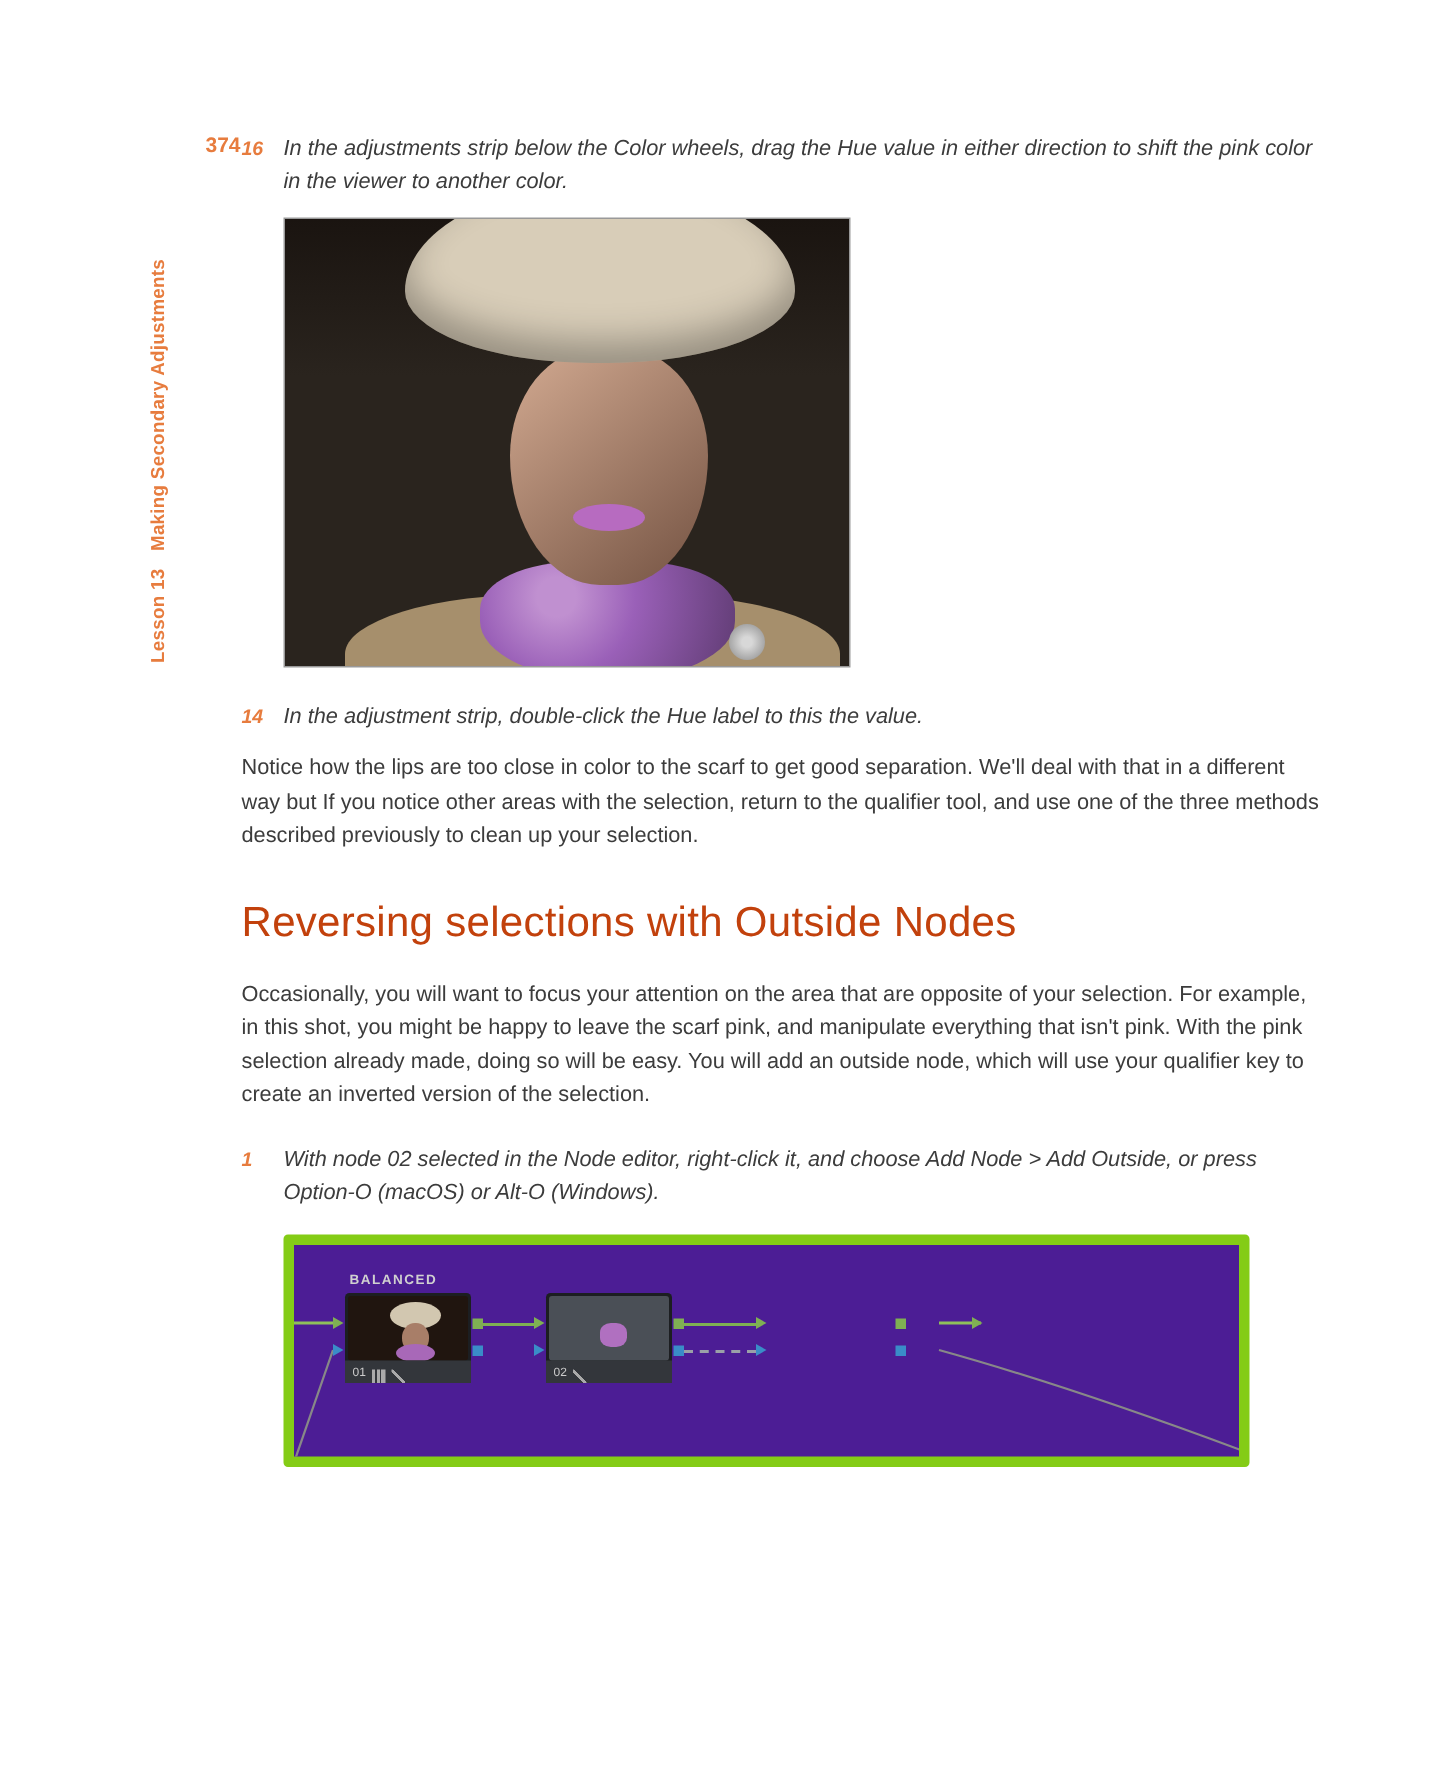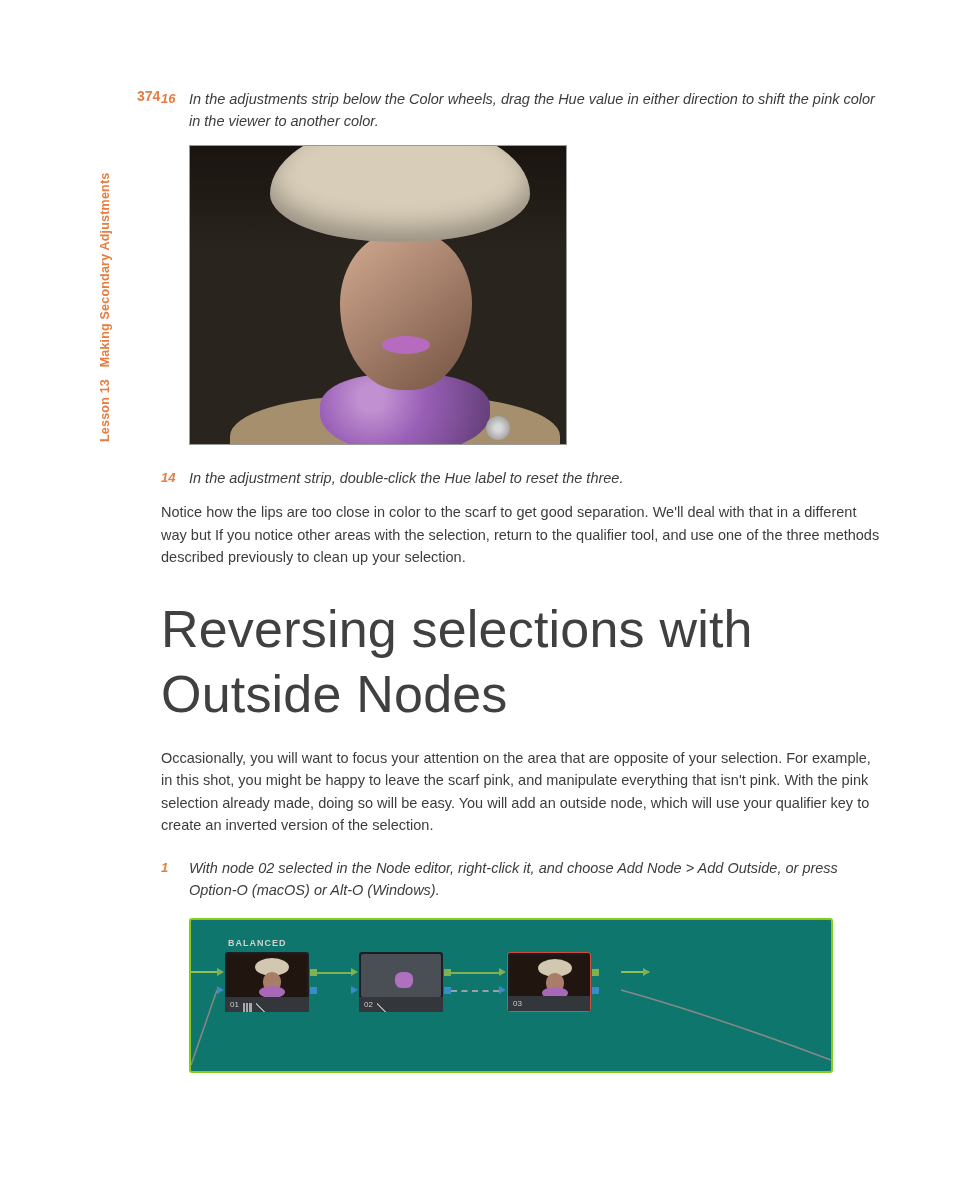--- a/index.html
+++ b/index.html
@@ -112,35 +112,35 @@
       background: radial-gradient(circle, #d8d8d8 20%, #888 100%);
       border-radius: 50%;
     }
     .para {
       font-size: 14.5px;
       line-height: 1.55;
       color: #3c3c3c;
       margin-bottom: 20px;
     }
     h1 {
-      font-size: 52px;
+      font-size: 28px;
       font-weight: 400;
-      color: #404040;
+      color: #c2410c;
       line-height: 1.25;
       margin-top: 28px;
       margin-bottom: 20px;
       letter-spacing: 0.2px;
     }
     .node-editor {
       margin-left: 28px;
       margin-top: 16px;
       width: 644px;
       height: 155px;
-      background: #0f766e;
-      border: 2px solid #84cc16;
+      background: #4c1d95;
+      border: 7px solid #84cc16;
       border-radius: 3px;
       position: relative;
       overflow: hidden;
     }
     .ne-label {
       position: absolute;
       top: 18px; left: 37px;
       font-size: 9px;
       font-weight: 700;
       letter-spacing: 1px;
@@ -238,21 +238,21 @@
       <div class="scarf"></div>
       <div class="face"></div>
       <div class="lips"></div>
       <div class="hat"></div>
       <div class="concho"></div>
     </div>
   </div>
 
   <div class="step">
     <div class="step-num">14</div>
-    <div class="step-text">In the adjustment strip, double-click the Hue label to reset the three.</div>
+    <div class="step-text">In the adjustment strip, double-click the Hue label to this the value.</div>
   </div>
 
   <p class="para">Notice how the lips are too close in color to the scarf to get good separation. We'll deal with that in a different way but If you notice other areas with the selection, return to the qualifier tool, and use one of the three methods described previously to clean up your selection.</p>
 
   <h1>Reversing selections with Outside Nodes</h1>
 
   <p class="para">Occasionally, you will want to focus your attention on the area that are opposite of your selection. For example, in this shot, you might be happy to leave the scarf pink, and manipulate everything that isn't pink. With the pink selection already made, doing so will be easy. You will add an outside node, which will use your qualifier key to create an inverted version of the selection.</p>
 
   <div class="step">
     <div class="step-num">1</div>
@@ -303,29 +303,19 @@
     </div>
     <div class="sq-out sq-g" style="top:49px; left:253px"></div>
     <div class="sq-out sq-b" style="top:67px; left:253px"></div>
 
     <div class="conn-line" style="top:52px; left:260px; width:48px"></div>
     <div class="conn-dashed" style="top:70px; left:260px; width:48px"></div>
 
     <div class="tri-in tri-g" style="top:48px; left:308px"></div>
     <div class="tri-in tri-b" style="top:66px; left:308px"></div>
 
-    <div class="node n3">
-      <div class="node-thumb">
-        <div class="mini-hat"></div>
-          <div class="mini-face"></div>
-          <div class="mini-scarf"></div>
-      </div>
-      <div class="node-footer">
-        <span>03</span>
-      </div>
-    </div>
     <div class="sq-out sq-g" style="top:49px; left:401px"></div>
     <div class="sq-out sq-b" style="top:67px; left:401px"></div>
 
     <div class="tri-in tri-g" style="top:48px; left:452px"></div>
   </div>
 
 </div>
 
 </body></html>

